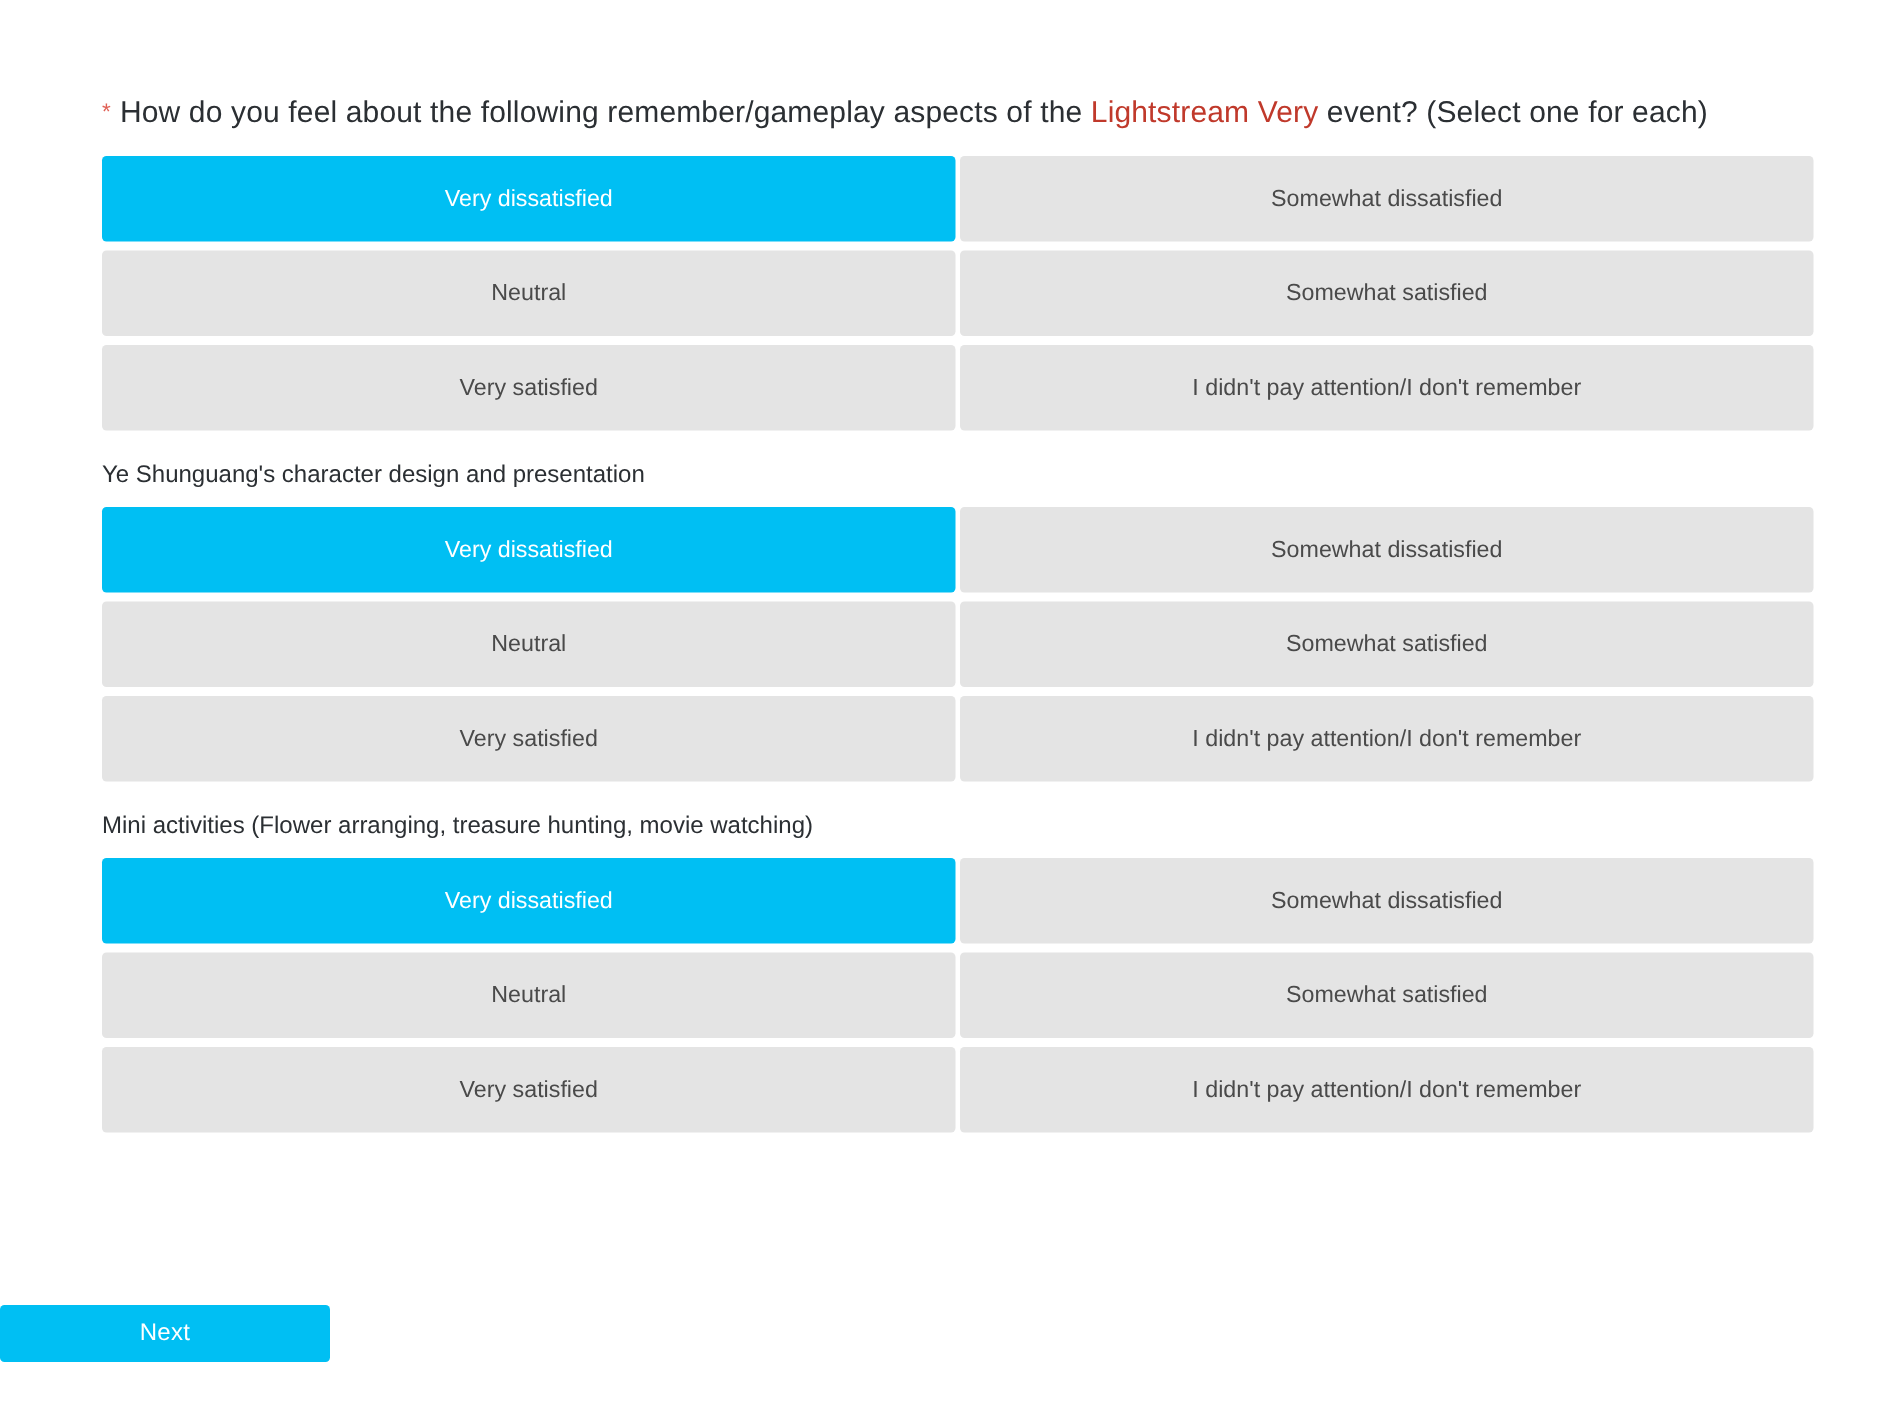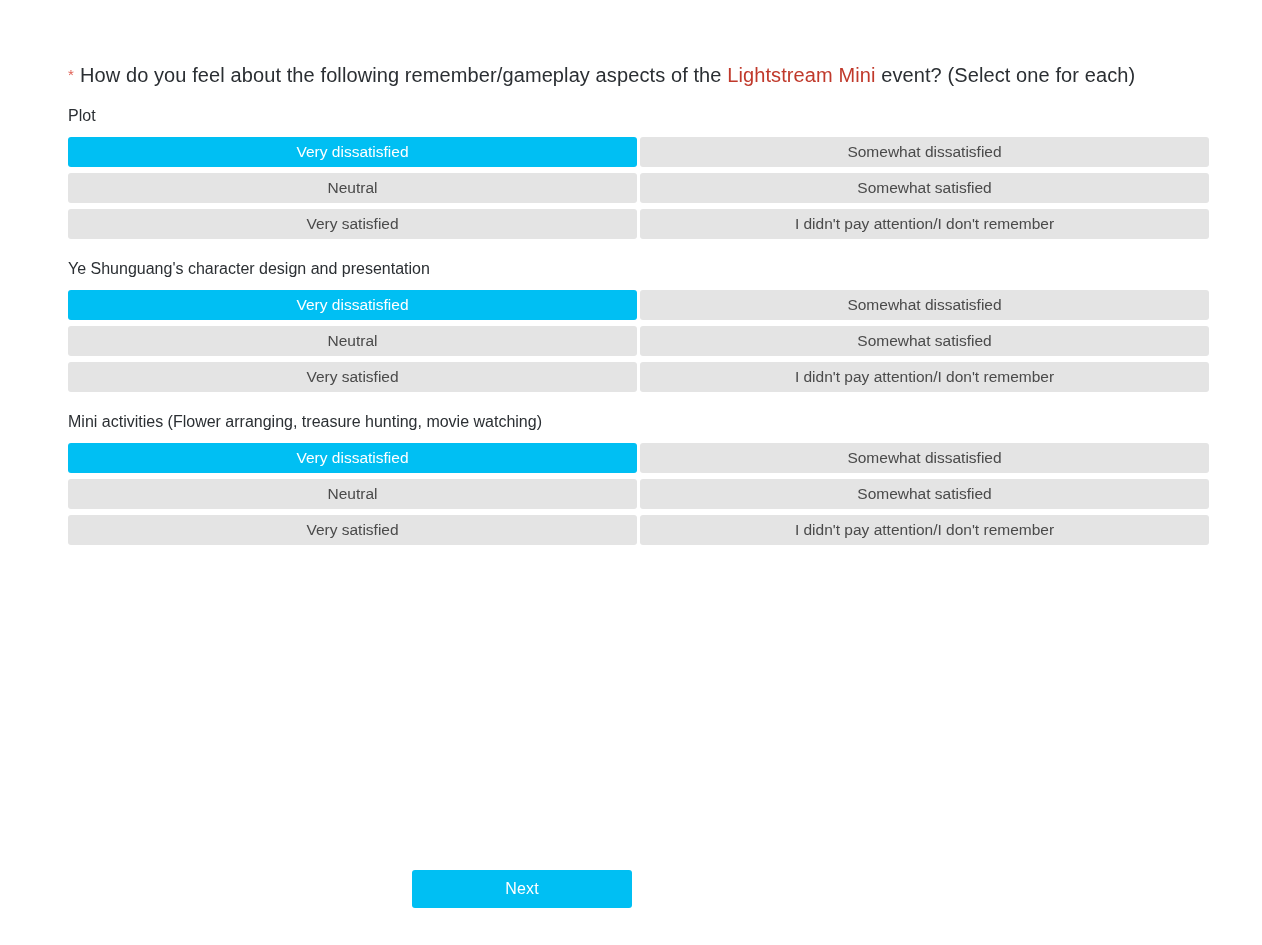--- a/index.html
+++ b/index.html
@@ -61,21 +61,21 @@
 
   .options-grid {
     display: grid;
     grid-template-columns: 569px 569px;
     column-gap: 3px;
     row-gap: 6px;
     width: 1141px;
   }
 
   .option {
-    height: 30px;
+    height: 57px;
     display: flex;
     align-items: center;
     justify-content: center;
     background: #e4e4e4;
     color: #4a4a4a;
     font-size: 15.5px;
     border-radius: 3px;
     border: none;
     cursor: pointer;
     font-family: "Liberation Sans", sans-serif;
@@ -91,21 +91,20 @@
     color: #ffffff;
   }
 
   
   .footer {
     position: absolute;
     left: 0;
     top: 870px;
     width: 1044px;
     display: flex;
-    justify-content: center;
   }
 
   .next-button {
     width: 220px;
     height: 38px;
     background: #00bff3;
     color: #ffffff;
     border: none;
     border-radius: 3px;
     font-size: 16px;
@@ -118,25 +117,24 @@
   }
 </style>
 </head>
 <body>
 
 <div class="page">
 
   <div class="survey">
 
     <div class="question-heading">
-      <span class="required-star">*</span><span>How do you feel about the following remember/gameplay aspects of the </span><span class="highlight-term">Lightstream Mini</span><span> event? (Select one for each)</span>
+      <span class="required-star">*</span><span>How do you feel about the following remember/gameplay aspects of the </span><span class="highlight-term">Lightstream Very</span><span> event? (Select one for each)</span>
     </div>
 
     <div class="rating-block">
-      <div class="block-label">Plot</div>
       <div class="options-grid">
         <button class="option selected">Very dissatisfied</button>
         <button class="option">Somewhat dissatisfied</button>
         <button class="option">Neutral</button>
         <button class="option">Somewhat satisfied</button>
         <button class="option">Very satisfied</button>
         <button class="option">I didn't pay attention/I don't remember</button>
       </div>
     </div>
 

